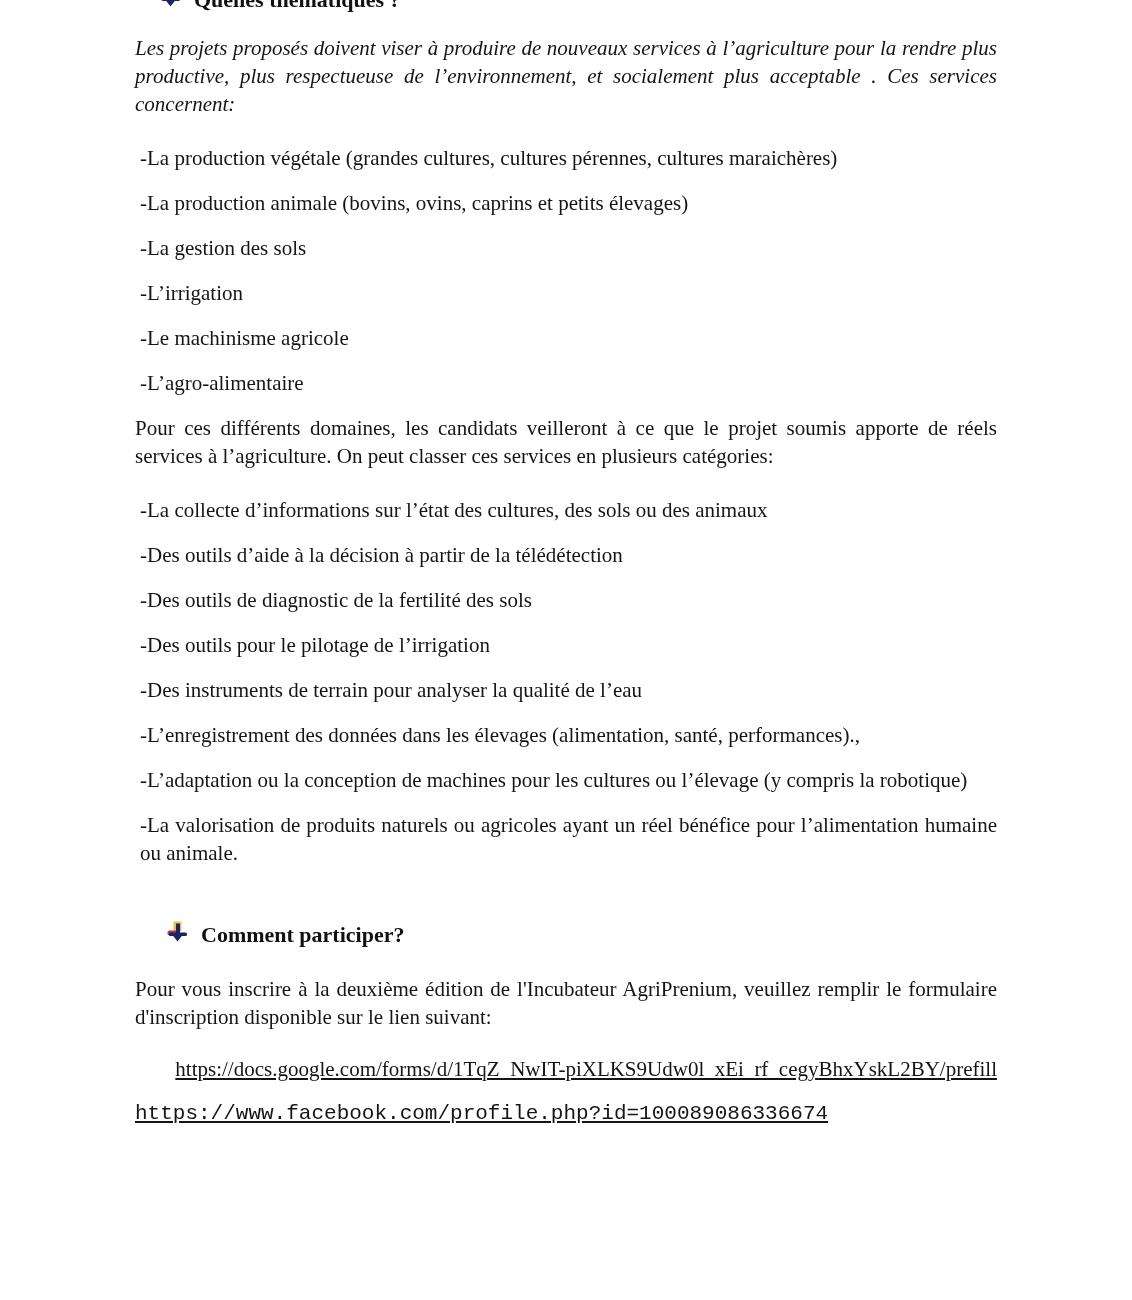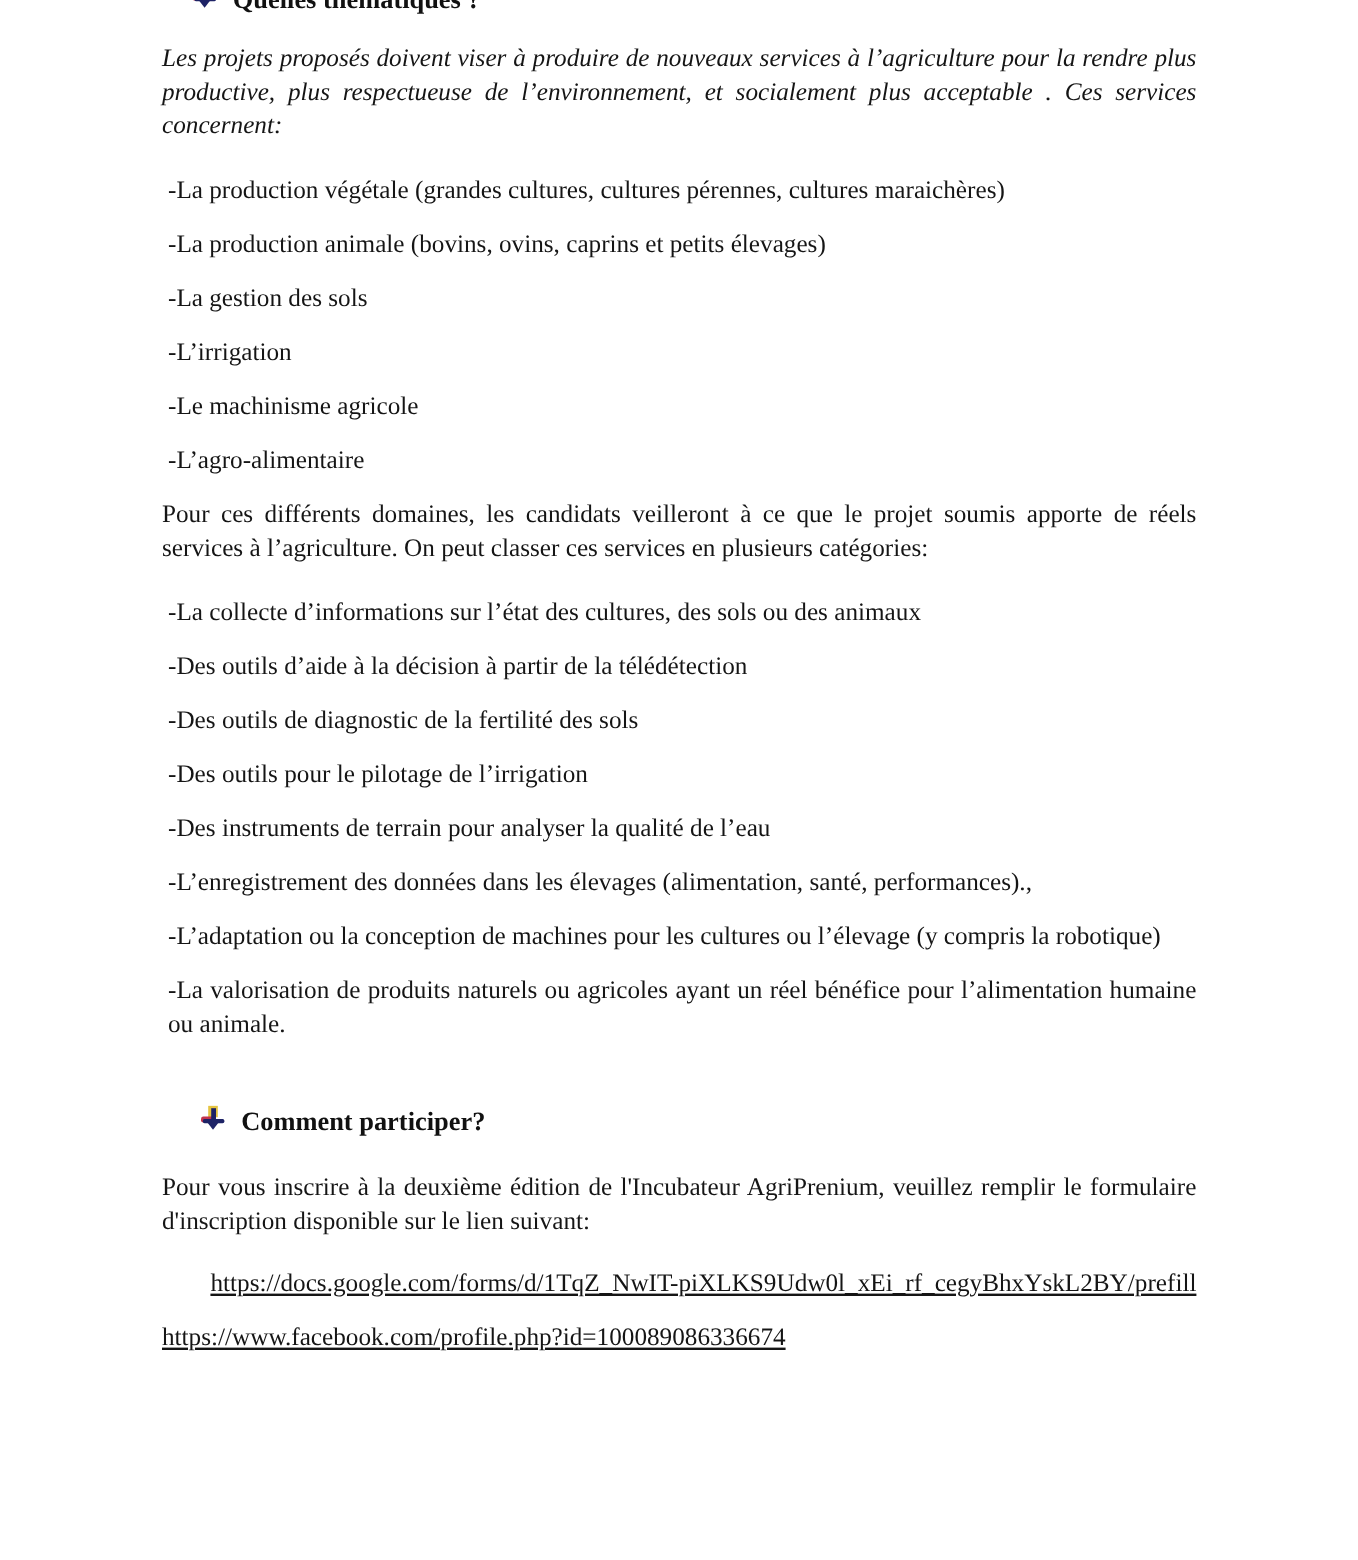--- a/index.html
+++ b/index.html
@@ -55,21 +55,21 @@
     display: inline-block;
   }
   .form-link-row { margin: 24px 0 17px; text-align: right; }
   .fb-para { margin-top: 8px; }
   .fb-line1 {
     font-size: 21px;
     line-height: 28px;
     text-align: justify;
     text-align-last: justify;
   }
-  .fb-link-row { margin-top: 16px; }
+  .fb-link-row { margin-top: 16px; font-family: Liberation Mono, monospace; }
 </style>
 </head>
 <body>
 
 <div class="page">
 
   <div class="clipped-heading-wrap">
     <div class="heading h-themes">
       <span class="bullet">
         <svg width="21" height="21" viewBox="0 0 21 21">

